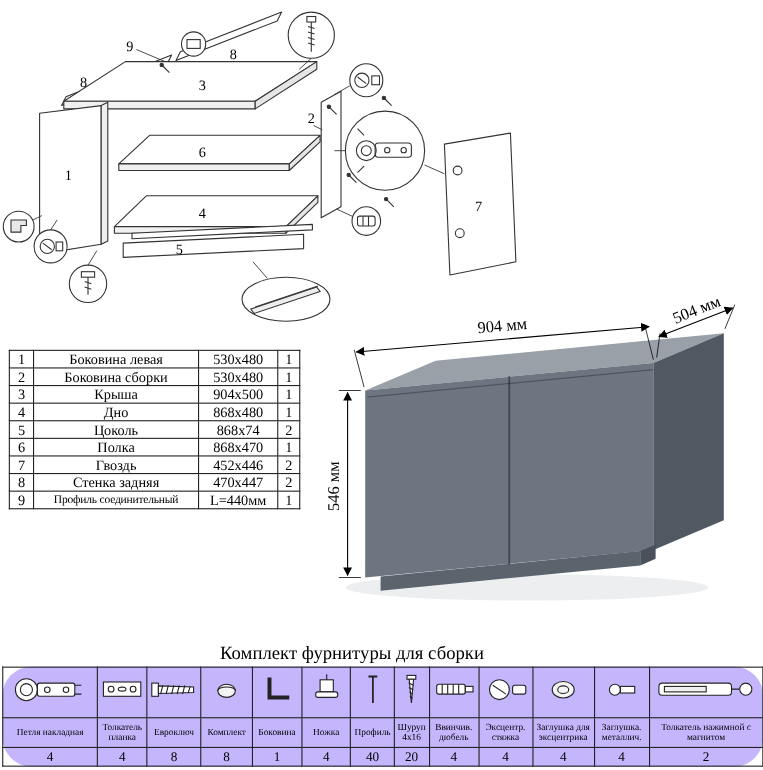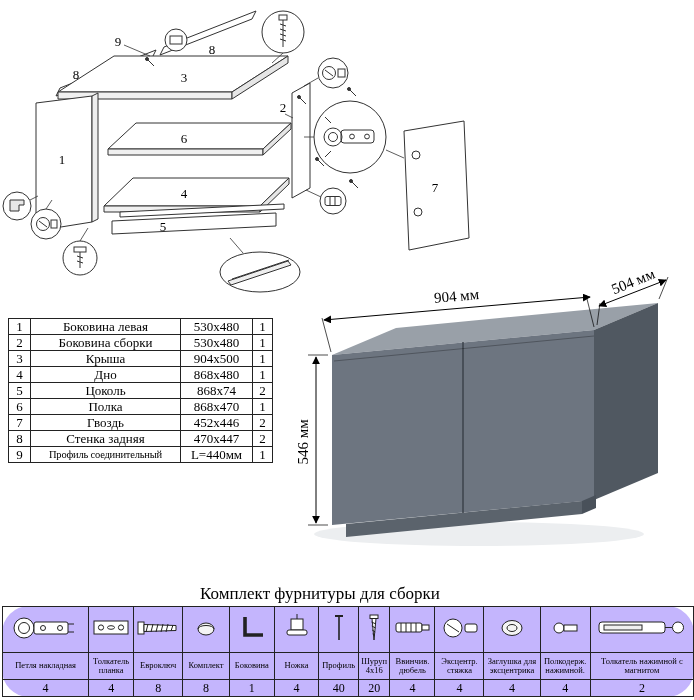--- a/index.html
+++ b/index.html
@@ -360,21 +360,21 @@
         <td class="hw-name-cell">Толкатель планка</td>
         <td class="hw-name-cell">Евроключ</td>
         <td class="hw-name-cell">Комплект</td>
         <td class="hw-name-cell">Боковина</td>
         <td class="hw-name-cell">Ножка</td>
         <td class="hw-name-cell">Профиль</td>
         <td class="hw-name-cell">Шуруп 4x16</td>
         <td class="hw-name-cell">Ввинчив. дюбель</td>
         <td class="hw-name-cell">Эксцентр. стяжка</td>
         <td class="hw-name-cell">Заглушка для эксцентрика</td>
-        <td class="hw-name-cell">Полкодерж. нажимной.</td>
+        <td class="hw-name-cell">Заглушка. металлич.</td>
         <td class="hw-name-cell">Толкатель нажимной с магнитом</td>
       </tr>
       <tr>
         <td class="hw-qty-cell">4</td>
         <td class="hw-qty-cell">4</td>
         <td class="hw-qty-cell">8</td>
         <td class="hw-qty-cell">8</td>
         <td class="hw-qty-cell">1</td>
         <td class="hw-qty-cell">4</td>
         <td class="hw-qty-cell">40</td>

